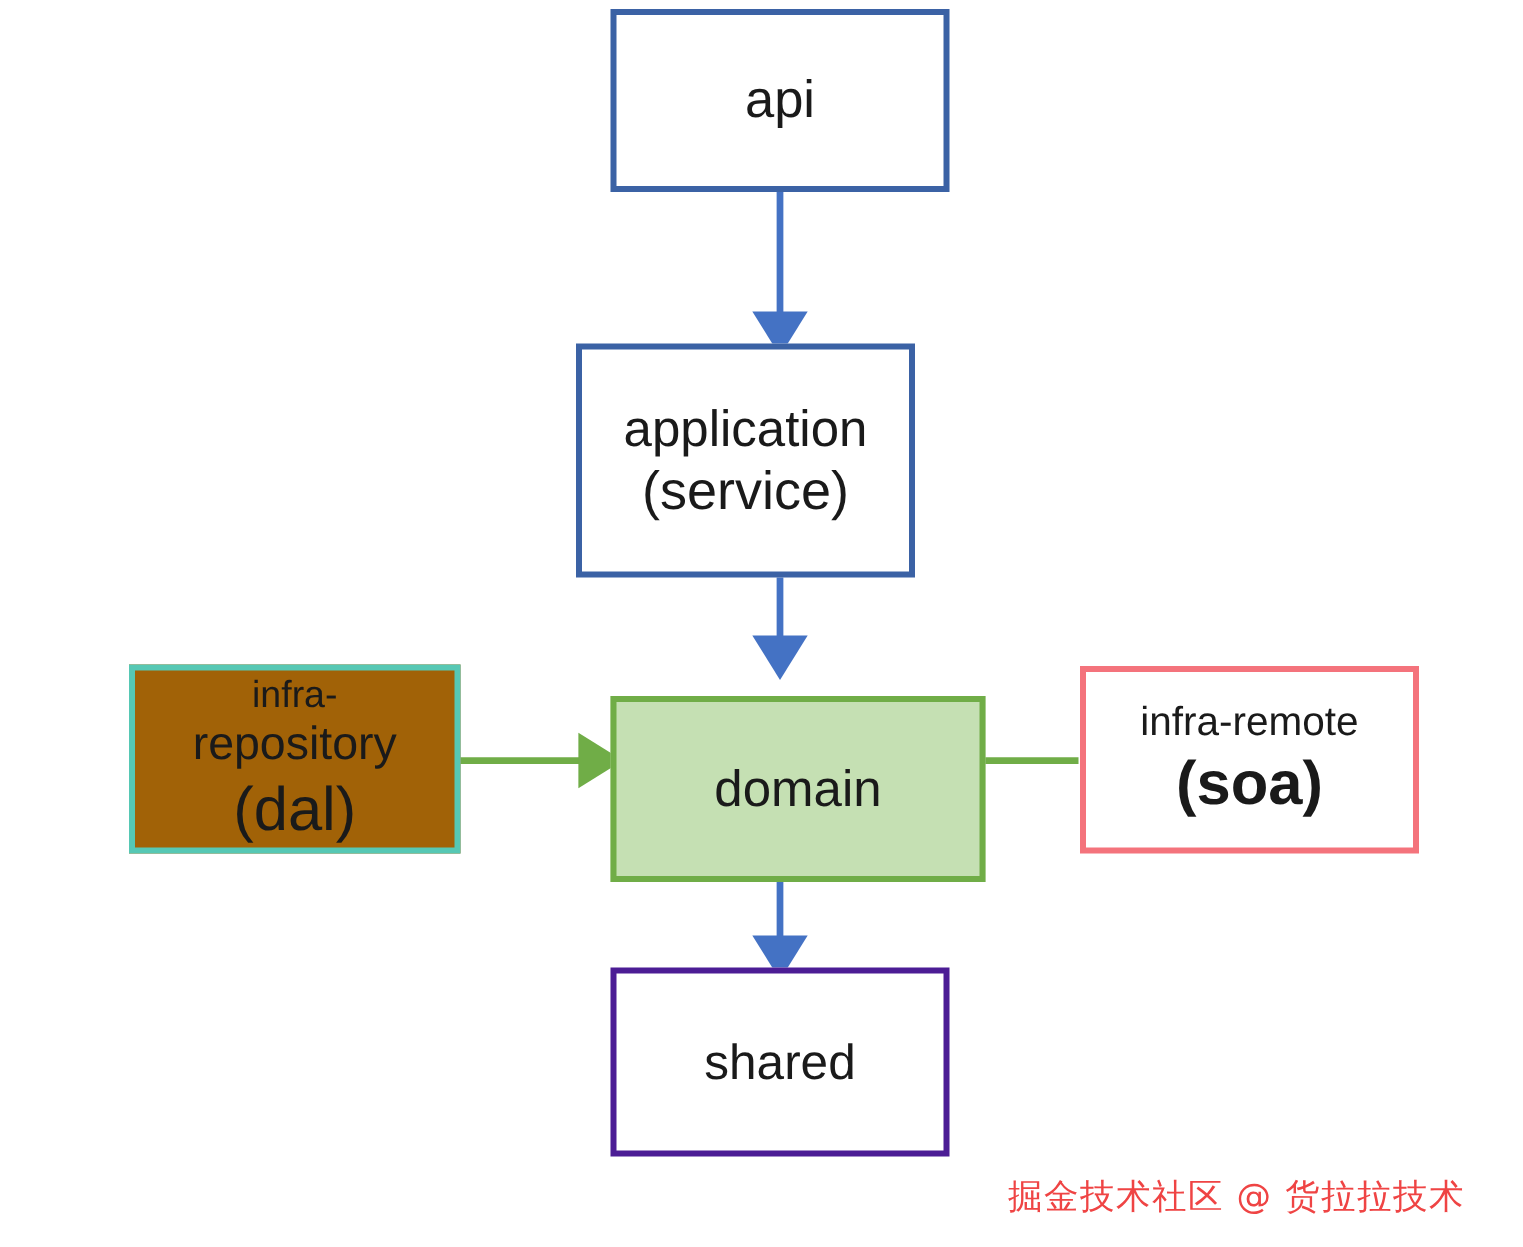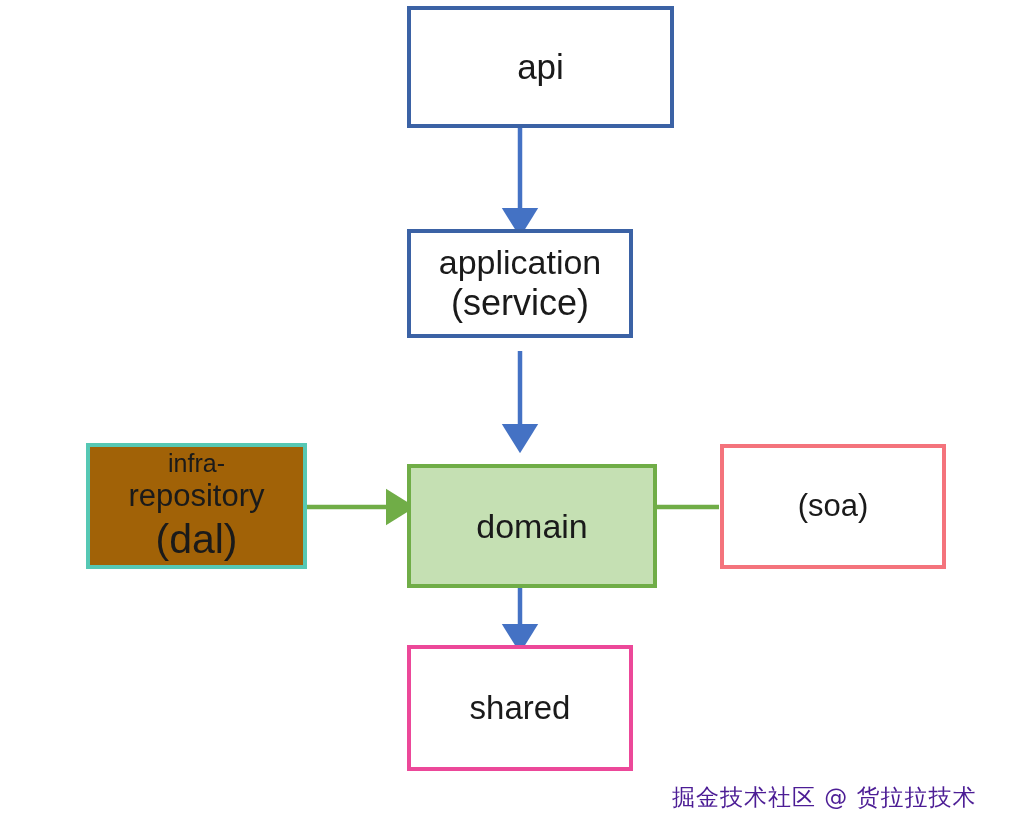--- a/index.html
+++ b/index.html
@@ -36,33 +36,33 @@
   .node .line1,
   .node .line2 {
     display: block;
     white-space: nowrap;
   }
 
   
   #node-api {
     left: 407px;
     top: 6px;
-    width: 267px;
+    width: 226px;
     height: 122px;
     border: 4px solid #3b62a5;
     background: #ffffff;
   }
   #node-api .line1 { font-size: 35px; }
 
   
   #node-application {
-    left: 407px;
+    left: 384px;
     top: 229px;
     width: 226px;
-    height: 109px;
+    height: 156px;
     border: 4px solid #3b62a5;
     background: #ffffff;
   }
   #node-application .line1 { font-size: 34px; }
   #node-application .line2 { font-size: 36px; }
 
   
   #node-domain {
     left: 407px;
     top: 464px;
@@ -89,41 +89,41 @@
   
   #node-infra-remote {
     left: 720px;
     top: 444px;
     width: 226px;
     height: 125px;
     border: 4px solid #f4737c;
     background: #ffffff;
   }
   #node-infra-remote .line1 { font-size: 27px; }
-  #node-infra-remote .line2 { font-size: 31px; }
+  #node-infra-remote .line2 { font-size: 41px; font-weight: bold; }
 
   
   #node-shared {
     left: 407px;
     top: 645px;
     width: 226px;
     height: 126px;
-    border: 4px solid #ec4899;
+    border: 4px solid #4c1d95;
     background: #ffffff;
   }
   #node-shared .line1 { font-size: 33px; }
   #node-shared .line2 { font-size: 33px; }
 
   
   #watermark {
     position: absolute;
     left: 672px;
     top: 782px;
     font-size: 23px;
-    color: #4c1d95;
+    color: #ef4444;
     letter-spacing: 1px;
     white-space: nowrap;
     font-family: "DejaVu Sans", sans-serif;
     z-index: 5;
   }
 </style>
 </head>
 <body>
 
 <svg id="diagram-canvas" viewBox="0 0 1015 831" width="1015" height="831" xmlns="http://www.w3.org/2000/svg">
@@ -160,20 +160,21 @@
   <span class="line1">domain</span>
 </div>
 
 <div class="node" id="node-infra-repository">
   <span class="line1">infra-</span>
   <span class="line2">repository</span>
   <span class="line3">(dal)</span>
 </div>
 
 <div class="node" id="node-infra-remote">
+  <span class="line1">infra-remote</span>
   <span class="line2">(soa)</span>
 </div>
 
 <div class="node" id="node-shared">
   <span class="line1">shared</span>
 </div>
 
 <div id="watermark">掘金技术社区 @ 货拉拉技术</div>
 
 </body></html>

